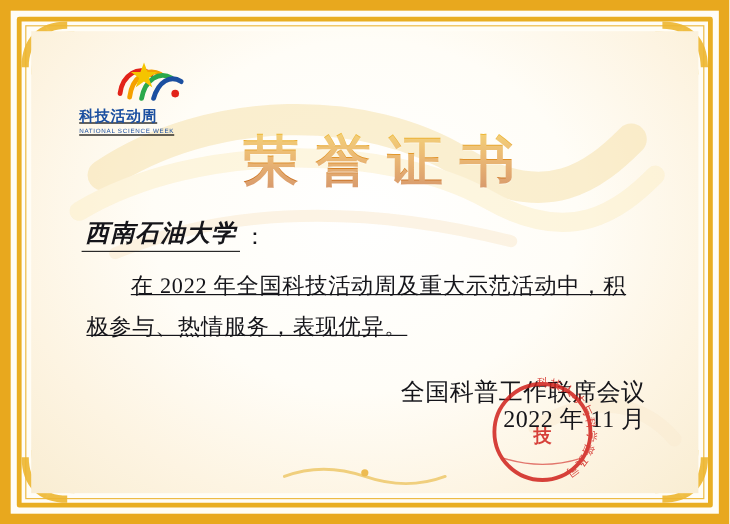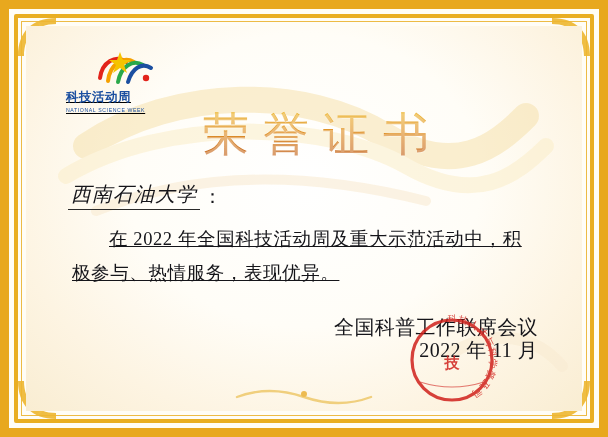--- a/index.html
+++ b/index.html
@@ -150,21 +150,21 @@
   }
 
   
   .title {
     position: absolute;
     left: 0; top: 78px;
     width: 580px;
     text-align: center;
     font-family: "Liberation Serif", serif;
     font-size: 46px;
-    font-weight: normal;
+    font-weight: bold;
     letter-spacing: 14px;
     text-indent: 14px;
     background: linear-gradient(180deg,#f2c434 0%, #e0922a 45%, #b9531a 100%);
     -webkit-background-clip: text;
     background-clip: text;
     color: transparent;
     text-shadow: 0 1px 0 rgba(255,255,255,.35);
   }
 
   
@@ -177,20 +177,21 @@
   .recipient-name {
     font-family: "Liberation Serif", serif;
     font-size: 20px;
     color: #15151a;
     letter-spacing: 1px;
     padding-bottom: 1px;
     border-bottom: 1.3px solid #2a2a2a;
     min-width: 132px;
     text-align: center;
     font-style: italic;
+    font-weight: bold;
   }
   .recipient-colon {
     font-size: 19px;
     color: #15151a;
     margin-left: 3px;
   }
 
   .para {
     position: absolute;
     left: 46px;

